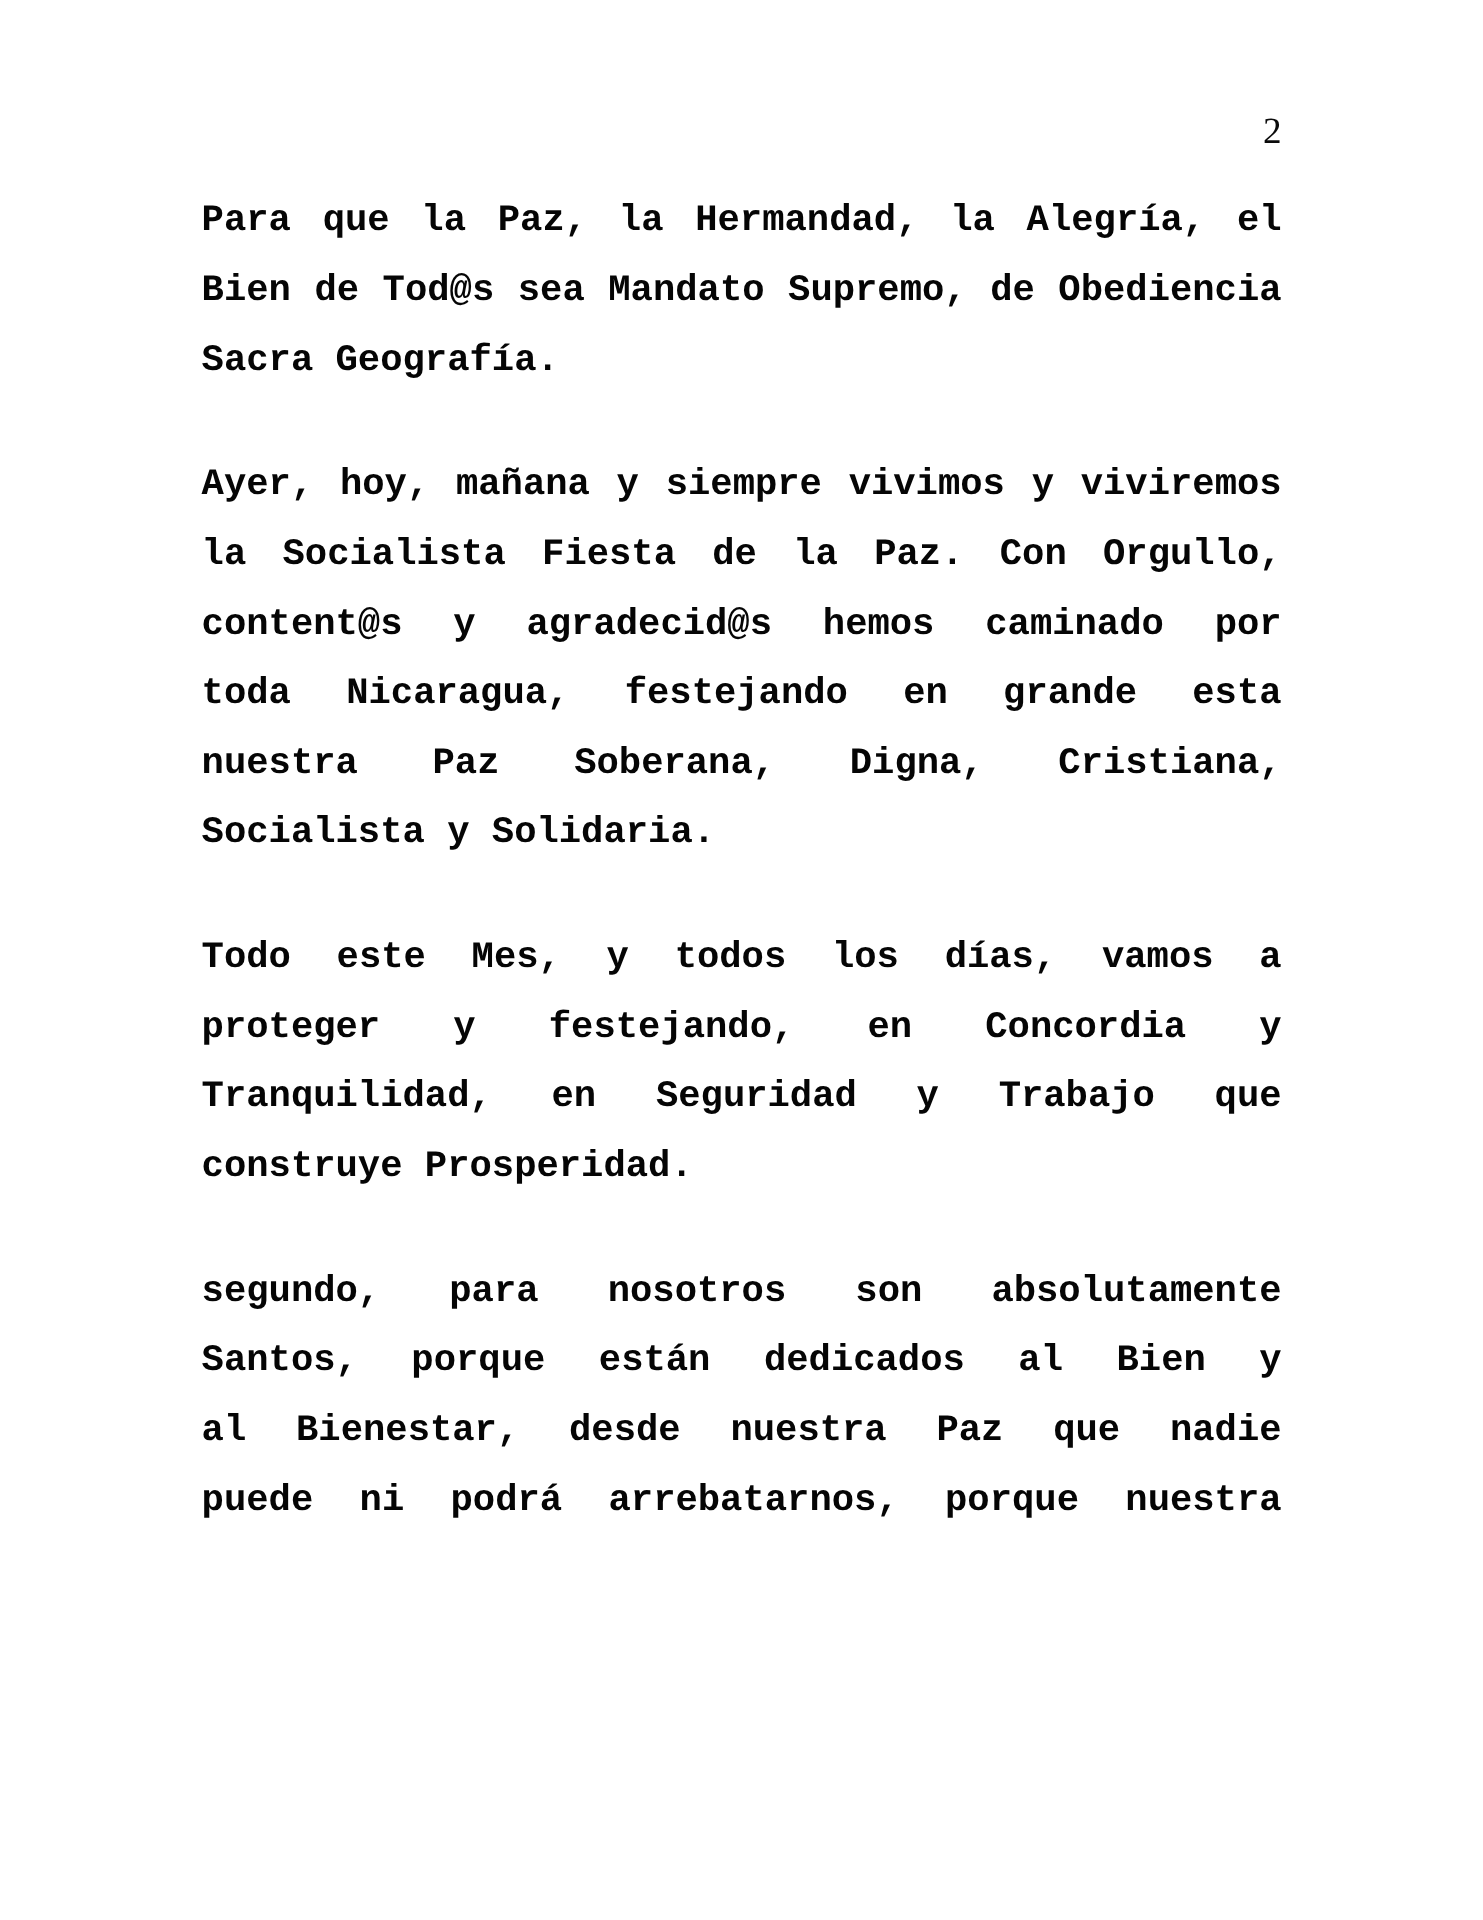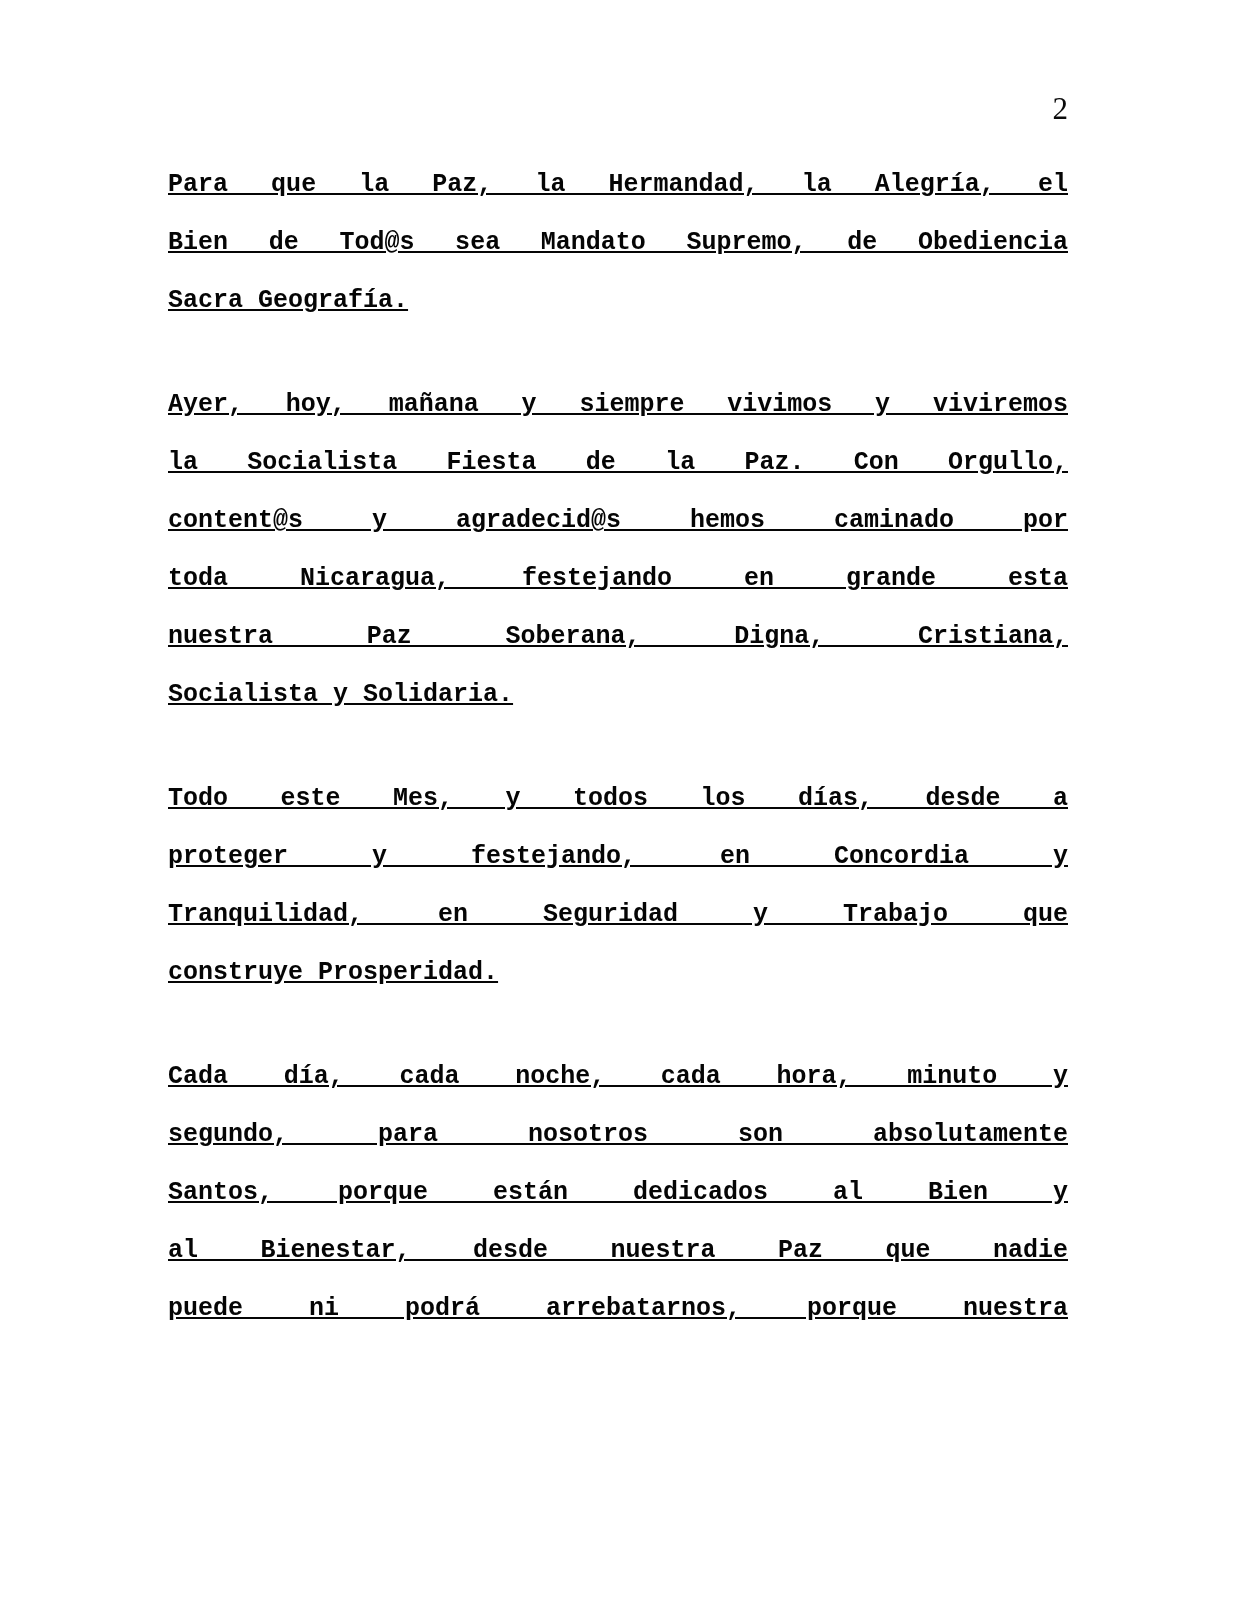--- a/index.html
+++ b/index.html
@@ -34,28 +34,27 @@
     width: 900px;
   }
   .paragraph {
     margin: 0 0 46px 0;
   }
   .line {
     display: block;
     width: 900px;
     height: 58px;
     line-height: 58px;
-    font-size: 25px;
+    font-size: 31px;
     font-weight: bold;
     color: #050505;
     white-space: normal;
     text-align: justify;
     text-align-last: justify;
     overflow: visible;
-    text-decoration: underline;
   }
   .line.last {
     text-align-last: left;
   }
 </style>
 </head>
 <body>
 
 <div class="page">
 
@@ -72,28 +71,27 @@
     <div class="paragraph">
       <span class="line">Ayer, hoy, mañana y siempre vivimos y viviremos</span>
       <span class="line">la Socialista Fiesta de la Paz. Con Orgullo,</span>
       <span class="line">content@s y agradecid@s hemos caminado por</span>
       <span class="line">toda Nicaragua, festejando en grande esta</span>
       <span class="line">nuestra Paz Soberana, Digna, Cristiana,</span>
       <span class="line last">Socialista y Solidaria.</span>
     </div>
 
     <div class="paragraph">
-      <span class="line">Todo este Mes, y todos los días, desde a</span>
+      <span class="line">Todo este Mes, y todos los días, vamos a</span>
       <span class="line">proteger y festejando, en Concordia y</span>
       <span class="line">Tranquilidad, en Seguridad y Trabajo que</span>
       <span class="line last">construye Prosperidad.</span>
     </div>
 
     <div class="paragraph">
-      <span class="line">Cada día, cada noche, cada hora, minuto y</span>
       <span class="line">segundo, para nosotros son absolutamente</span>
       <span class="line">Santos, porque están dedicados al Bien y</span>
       <span class="line">al Bienestar, desde nuestra Paz que nadie</span>
       <span class="line">puede ni podrá arrebatarnos, porque nuestra</span>
     </div>
 
   </div>
 </div>
 
 </body></html>

